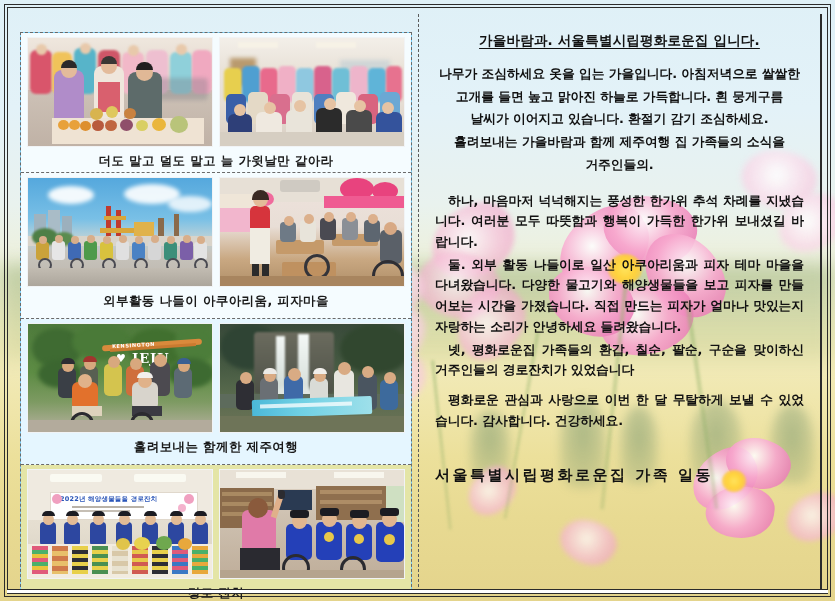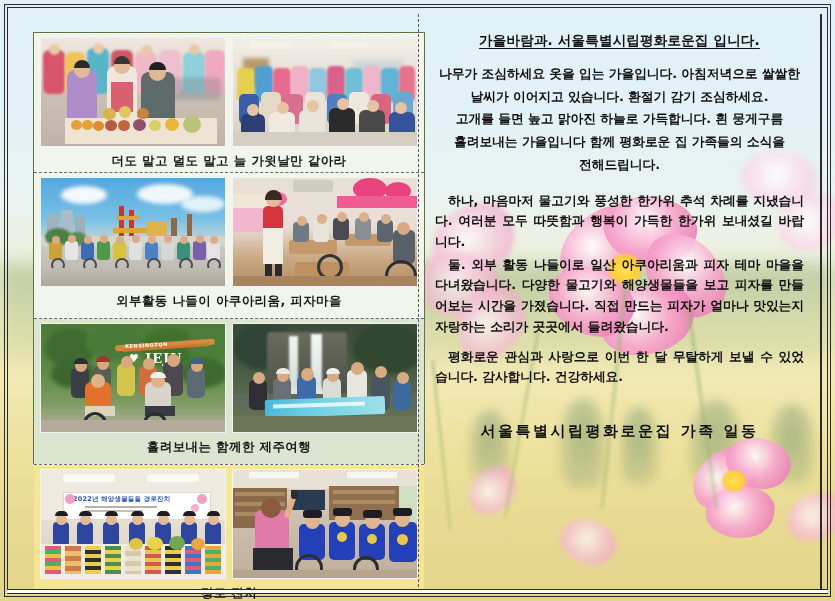--- a/index.html
+++ b/index.html
@@ -62,25 +62,24 @@
     position:absolute;left:8px;top:8px;width:405px;height:24px;
     background:#e2f1f8;
     display:flex;align-items:center;justify-content:center;
   }
   .header-title{
     font-size:15px;font-weight:bold;color:#6b1a1a;letter-spacing:.5px;
     white-space:nowrap;
   }
   
   .photo-col{
-    position:absolute;left:20px;top:32px;width:392px;height:432px;
+    position:absolute;left:20px;top:32px;width:392px;height:560px;
     border:1px dashed #6a6a6a;
-    background:#4d7c0f;
+    background:#7dd3fc;
     box-sizing:border-box;
-    margin-left:13px;
   }
   .photo-block{
     position:absolute;left:0;width:390px;
     box-sizing:border-box;
   }
   .photo-row{display:flex;gap:6px;justify-content:center;padding:4px 6px 0 6px;box-sizing:border-box;}
   .photo{
     width:185px;height:108px;overflow:hidden;position:relative;
     background:#cfd8dd;border:1px solid rgba(255,255,255,.7);
   }
@@ -116,21 +115,21 @@
   .para{
     font-size:12.8px;font-weight:bold;color:#111;line-height:1.62;
     margin:0 0 2px 0;letter-spacing:-.1px;
   }
   .para.center{text-align:center;}
   .para.just{text-align:justify;text-align-last:left;}
   .indent{text-indent:13px;}
   .gap{height:13px;}
   .gap-sm{height:7px;}
   .signature{
-    margin-top:34px;text-align:center;font-size:15px;font-weight:bold;color:#111;
+    margin-top:34px;font-size:15px;font-weight:bold;color:#111;
     letter-spacing:2.5px;
   }
   .bottom-rule{
     position:absolute;left:7px;right:7px;bottom:7px;height:3px;
     border-top:1px solid #2b2b2b;border-bottom:1px solid #2b2b2b;
     background:#fff;
   }
 </style>
 </head>
 <body>
@@ -563,31 +562,32 @@
       </div>
       <div class="caption">경로 잔치</div>
     </div>
   </div>
 
   <div class="text-col">
     <div class="greeting">가을바람과. 서울특별시립평화로운집 입니다.</div>
 
     <div>
       <div class="para center">나무가 조심하세요 옷을 입는 가을입니다. 아침저녁으로 쌀쌀한</div>
+      <div class="para center">고개를 들면 높고 맑아진 하늘로 가득합니다. 흰 뭉게구름</div>
       <div class="para center">날씨가 이어지고 있습니다. 환절기 감기 조심하세요.</div>
-      <div class="para center">고개를 들면 높고 맑아진 하늘로 가득합니다. 흰 뭉게구름</div>
-      <div class="para center">흘려보내는 가을입니다 함께 평화로운 집 가족들의 소식을</div>
-      <div class="para center">전해드립니다.</div>
+      <div class="para center">흘려보내는 가을바람과 함께 제주여행 집 가족들의 소식을</div>
+      <div class="para center">거주인들의.</div>
     </div>
 
     <div class="gap"></div>
 
     <div>
-      <p class="para just indent">하나, 마음마저 물고기와 풍성한 한가위 추석 차례를 지냈습니다. 여러분 모두 따뜻함과 행복이 가득한 한가위 보내셨길 바랍니다.</p>
-      <p class="para just indent">둘. 외부 활동 나들이로 일산 아쿠아리움과 피자 테마 마을을 다녀왔습니다. 다양한 물고기와 해양생물들을 보고 피자를 만들어보는 시간을 가졌습니다. 직접 만드는 피자가 얼마나 맛있는지 자랑하는 소리가 곳곳에서 들려왔습니다.</p>
+      <p class="para just indent">하나, 마음마저 넉넉해지는 풍성한 한가위 추석 차례를 지냈습니다. 여러분 모두 따뜻함과 행복이 가득한 한가위 보내셨길 바랍니다.</p>
+      <p class="para just indent">둘. 외부 활동 나들이로 일산 아쿠아리움과 피자 테마 마을을 다녀왔습니다. 다양한 물고기와 해양생물들을 보고 피자를 만들어보는 시간을 가졌습니다. 직접 만드는 피자가 얼마나 맛있는지 자랑하는 소리가 안녕하세요 들려왔습니다.</p>
+      <p class="para just indent">넷, 평화로운집 가족들의 환갑, 칠순, 팔순, 구순을 맞이하신 거주인들의 경로잔치가 있었습니다</p>
     </div>
 
     <div class="gap-sm"></div>
 
     <p class="para just indent">평화로운 관심과 사랑으로 이번 한 달 무탈하게 보낼 수 있었습니다. 감사합니다. 건강하세요.</p>
 
     <div class="signature">서울특별시립평화로운집  가족  일동</div>
   </div>
 
   <div class="bottom-rule"></div>

